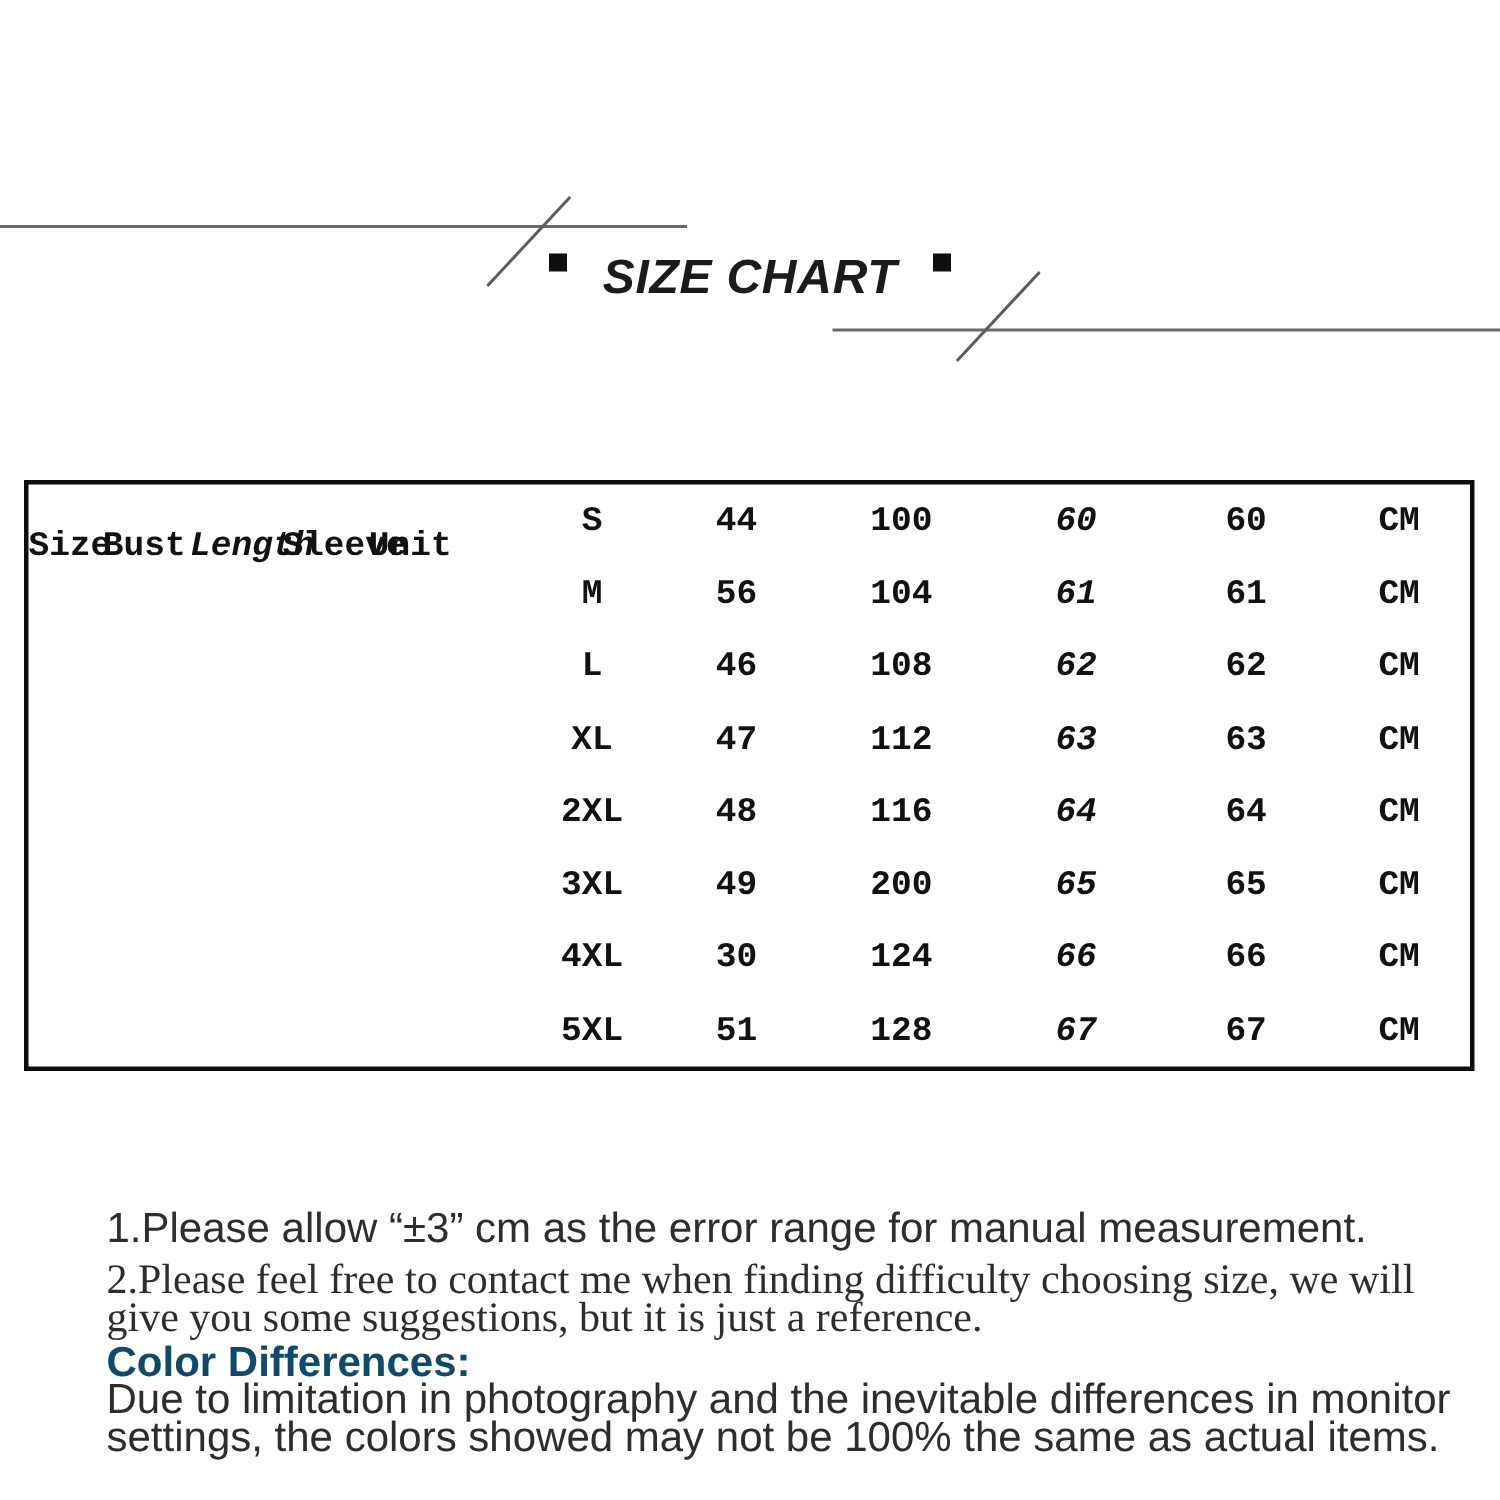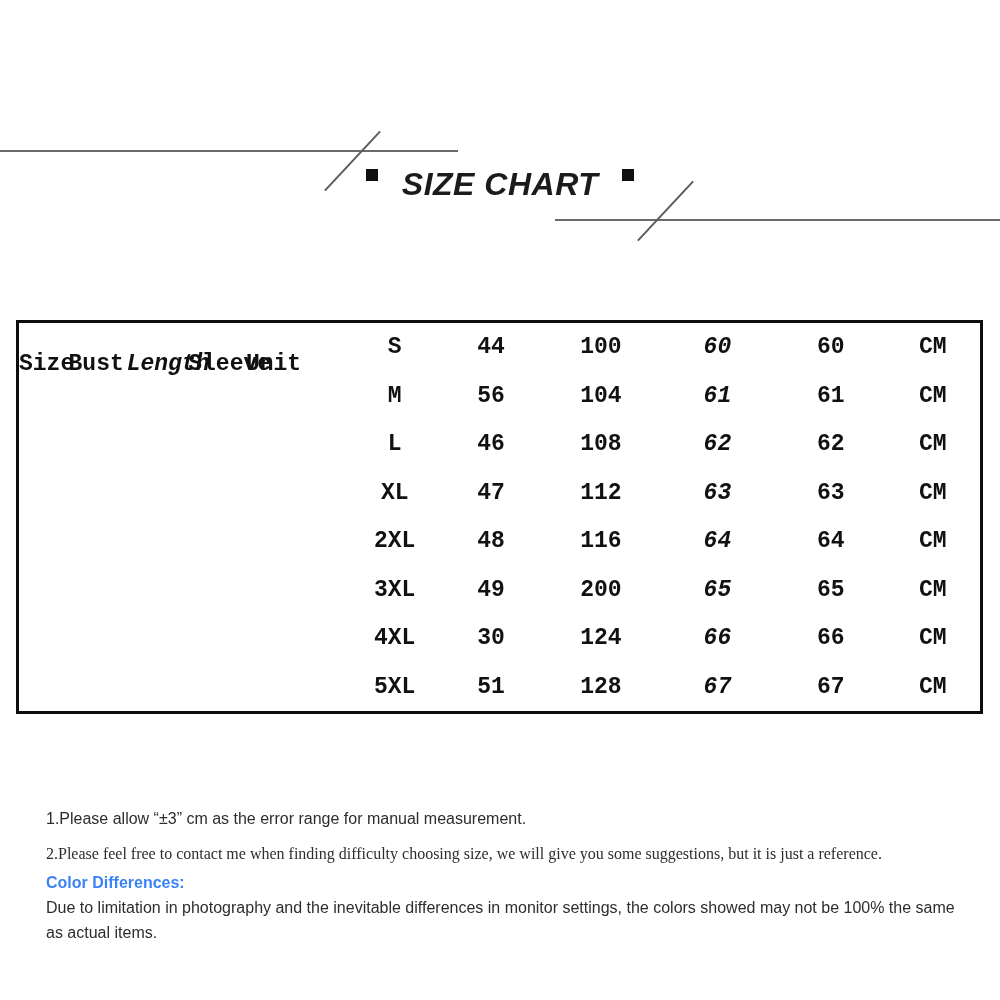--- a/index.html
+++ b/index.html
@@ -85,31 +85,31 @@
   .col0 { width: 14.1%; }
   .col1 { width: 16.5%; }
   .col2 { width: 18.4%; }
   .col3 { width: 18.6%; font-style: italic; }
   .col4 { width: 17.4%; }
   .col5 { width: 15.0%; }
 
   
   .notes {
     position: absolute;
-    left: 46px; top: 806px;
+    left: 71px; top: 806px;
     width: 920px;
-    font-size: 16px;
+    font-size: 28px;
     line-height: 25px;
     color: #2d2d2d;
   }
   .note-1 { margin-bottom: 10px; }
   .note-2 { margin-bottom: 4px; font-family: Liberation Serif, serif; }
   .color-heading {
     font-weight: 700;
-    color: #3b82f6;
+    color: #0c4a6e;
   }
 </style>
 </head>
 <body>
 
 <div class="rule rule-left"></div>
 <div class="slash slash-left"></div>
 <div class="rule rule-right"></div>
 <div class="slash slash-right"></div>
 

